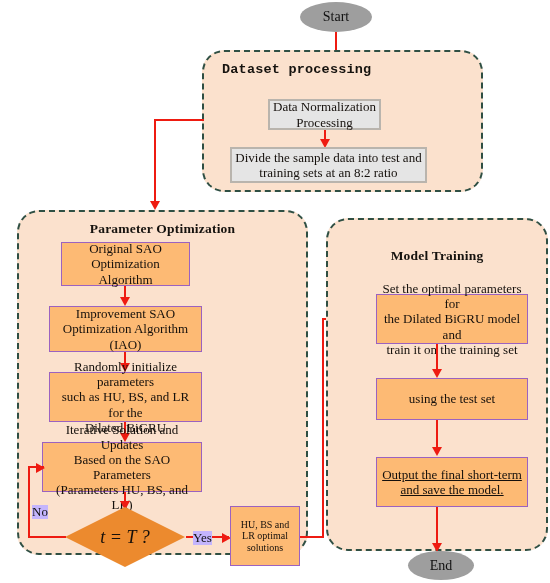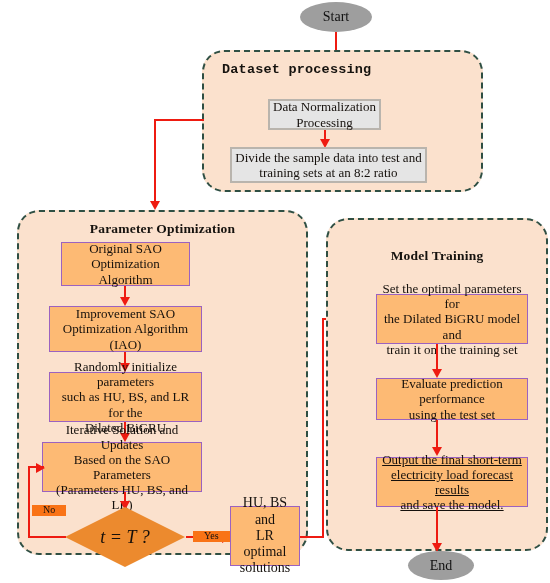--- a/index.html
+++ b/index.html
@@ -80,24 +80,24 @@
   
   .ln{position:absolute;background:#ee1b11;}
   .lnv{width:2.4px;}
   .lnh{height:2.4px;}
   .arrow{position:absolute;width:0;height:0;}
   .arrow.down{border-left:5.5px solid transparent;border-right:5.5px solid transparent;border-top:9px solid #ee1b11;}
   .arrow.right{border-top:5.5px solid transparent;border-bottom:5.5px solid transparent;border-left:9px solid #ee1b11;}
 
   .edge-label{
     position:absolute;
-    background:#f97316;
-    font-size:10px;
+    background:#c4b5fd;
+    font-size:13px;
     color:#111;
-    padding:0 11px;
+    padding:0 0;
     line-height:1.05;
     white-space:nowrap;
   }
 </style>
 </head>
 <body>
 
 <div id="stage">
 
   <div class="ellipse" style="left:292px;top:2px;width:72px;height:30px;">
@@ -184,21 +184,21 @@
   <div class="ln lnh" style="left:20px;top:535.8px;width:38px;"></div>
   <div class="ln lnv" style="left:20px;top:466px;height:70px;"></div>
   <div class="ln lnh" style="left:20px;top:466px;width:16px;"></div>
   <div class="arrow right" style="left:28px;top:462.7px;"></div>
   <div class="edge-label" style="left:24px;top:505px;">No</div>
 
   <div class="ln lnh" style="left:178px;top:535.8px;width:43px;"></div>
   <div class="arrow right" style="left:214px;top:532.5px;"></div>
   <div class="edge-label" style="left:185px;top:531px;">Yes</div>
 
-  <div class="pbox purple" style="left:222px;top:506px;width:70px;height:60px;font-size:14px;">
+  <div class="pbox purple" style="left:222px;top:506px;width:70px;height:60px;font-size:10px;">
     <div>
       <span>HU, BS and</span>
       <span>LR optimal</span>
       <span>solutions</span>
     </div>
   </div>
 
   <div class="ln lnh" style="left:292px;top:535.8px;width:24px;"></div>
   <div class="ln lnv" style="left:313.6px;top:318px;height:218px;"></div>
   <div class="ln lnh" style="left:313.6px;top:318px;width:53px;"></div>
@@ -213,31 +213,29 @@
       <span>Set the optimal parameters for</span>
       <span>the Dilated BiGRU model and</span>
       <span>train it on the training set</span>
     </div>
   </div>
   <div class="ln lnv" style="left:428px;top:344px;height:28px;"></div>
   <div class="arrow down" style="left:423.7px;top:369px;"></div>
 
   <div class="pbox purple" style="left:368px;top:378px;width:152px;height:42px;">
     <div>
-      <span>Evaluate prediction performance</span>
       <span>using the test set</span>
     </div>
   </div>
   <div class="ln lnv" style="left:428px;top:420px;height:30px;"></div>
   <div class="arrow down" style="left:423.7px;top:447px;"></div>
 
   <div class="pbox purple" style="left:368px;top:457px;width:152px;height:50px;text-decoration:underline;">
     <div>
       <span>Output the final short-term</span>
-      <span>electricity load forecast results</span>
       <span>and save the model.</span>
     </div>
   </div>
 
   <div class="ln lnv" style="left:428px;top:507px;height:39px;"></div>
   <div class="arrow down" style="left:423.7px;top:543px;"></div>
 
   <div class="ellipse" style="left:400px;top:551px;width:66px;height:29px;">
     <span>End</span>
   </div>

